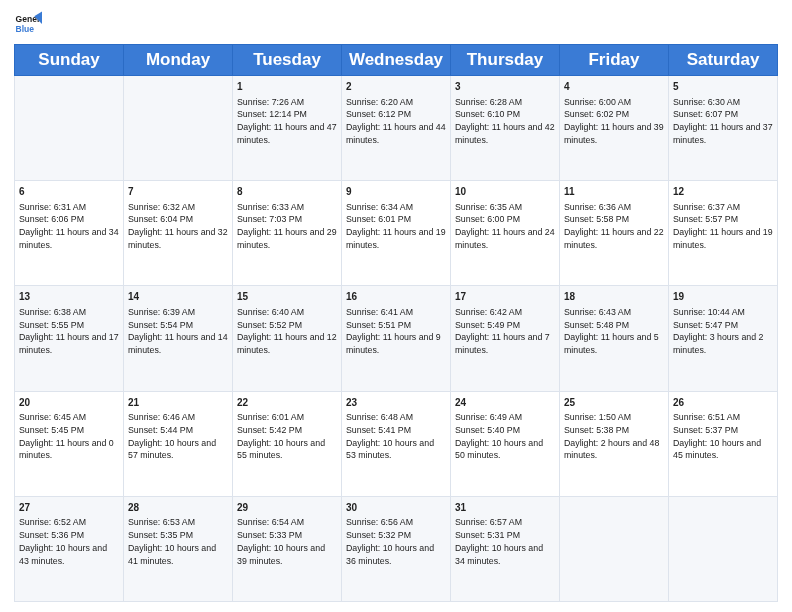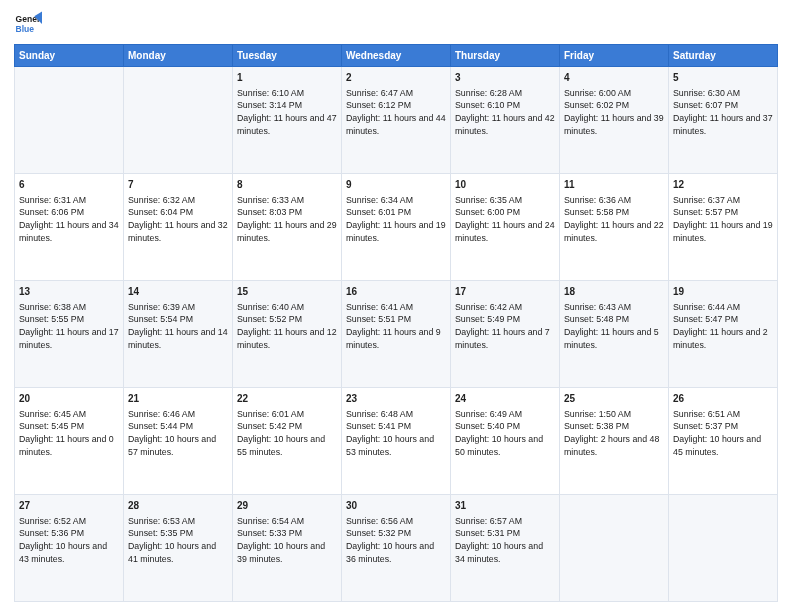--- a/index.html
+++ b/index.html
@@ -47,24 +47,24 @@
     }
     .calendar-table {
       width: 100%;
       border-collapse: collapse;
       flex: 1;
       table-layout: fixed;
     }
     .calendar-table thead tr th {
       background-color: #3a7bd5;
       color: #fff;
-      font-size: 10px;
+      font-size: 17px;
       font-weight: bold;
       padding: 5px 4px;
-      text-align: left;
+      text-align: center;
       border: 1px solid #2a6bc5;
     }
     .calendar-table tbody tr {
       background: #fff;
     }
     .calendar-table tbody tr:nth-child(odd) {
       background: #f5f7fa;
     }
     .calendar-table tbody tr td {
       vertical-align: top;
@@ -111,43 +111,43 @@
           <th>Wednesday</th>
           <th>Thursday</th>
           <th>Friday</th>
           <th>Saturday</th>
         </tr>
     </thead>
     <tbody id="calendar-body">
     <tr>
           <td class="empty"></td>
           <td class="empty"></td>
-          <td><span class="day-num">1</span><span>Sunrise: 6:10 AM</span><br><span>Sunset: 3:14 PM</span><br><span>Daylight: 11 hours and 47 minutes.</span></td>
-          <td><span class="day-num">2</span><span>Sunrise: 6:47 AM</span><br><span>Sunset: 6:12 PM</span><br><span>Daylight: 11 hours and 44 minutes.</span></td>
+          <td><span class="day-num">1</span><span>Sunrise: 7:26 AM</span><br><span>Sunset: 12:14 PM</span><br><span>Daylight: 11 hours and 47 minutes.</span></td>
+          <td><span class="day-num">2</span><span>Sunrise: 6:20 AM</span><br><span>Sunset: 6:12 PM</span><br><span>Daylight: 11 hours and 44 minutes.</span></td>
           <td><span class="day-num">3</span><span>Sunrise: 6:28 AM</span><br><span>Sunset: 6:10 PM</span><br><span>Daylight: 11 hours and 42 minutes.</span></td>
           <td><span class="day-num">4</span><span>Sunrise: 6:00 AM</span><br><span>Sunset: 6:02 PM</span><br><span>Daylight: 11 hours and 39 minutes.</span></td>
           <td><span class="day-num">5</span><span>Sunrise: 6:30 AM</span><br><span>Sunset: 6:07 PM</span><br><span>Daylight: 11 hours and 37 minutes.</span></td>
         </tr>
         <tr>
           <td><span class="day-num">6</span><span>Sunrise: 6:31 AM</span><br><span>Sunset: 6:06 PM</span><br><span>Daylight: 11 hours and 34 minutes.</span></td>
           <td><span class="day-num">7</span><span>Sunrise: 6:32 AM</span><br><span>Sunset: 6:04 PM</span><br><span>Daylight: 11 hours and 32 minutes.</span></td>
-          <td><span class="day-num">8</span><span>Sunrise: 6:33 AM</span><br><span>Sunset: 8:03 PM</span><br><span>Daylight: 11 hours and 29 minutes.</span></td>
+          <td><span class="day-num">8</span><span>Sunrise: 6:33 AM</span><br><span>Sunset: 7:03 PM</span><br><span>Daylight: 11 hours and 29 minutes.</span></td>
           <td><span class="day-num">9</span><span>Sunrise: 6:34 AM</span><br><span>Sunset: 6:01 PM</span><br><span>Daylight: 11 hours and 19 minutes.</span></td>
           <td><span class="day-num">10</span><span>Sunrise: 6:35 AM</span><br><span>Sunset: 6:00 PM</span><br><span>Daylight: 11 hours and 24 minutes.</span></td>
           <td><span class="day-num">11</span><span>Sunrise: 6:36 AM</span><br><span>Sunset: 5:58 PM</span><br><span>Daylight: 11 hours and 22 minutes.</span></td>
           <td><span class="day-num">12</span><span>Sunrise: 6:37 AM</span><br><span>Sunset: 5:57 PM</span><br><span>Daylight: 11 hours and 19 minutes.</span></td>
         </tr>
         <tr>
           <td><span class="day-num">13</span><span>Sunrise: 6:38 AM</span><br><span>Sunset: 5:55 PM</span><br><span>Daylight: 11 hours and 17 minutes.</span></td>
           <td><span class="day-num">14</span><span>Sunrise: 6:39 AM</span><br><span>Sunset: 5:54 PM</span><br><span>Daylight: 11 hours and 14 minutes.</span></td>
           <td><span class="day-num">15</span><span>Sunrise: 6:40 AM</span><br><span>Sunset: 5:52 PM</span><br><span>Daylight: 11 hours and 12 minutes.</span></td>
           <td><span class="day-num">16</span><span>Sunrise: 6:41 AM</span><br><span>Sunset: 5:51 PM</span><br><span>Daylight: 11 hours and 9 minutes.</span></td>
           <td><span class="day-num">17</span><span>Sunrise: 6:42 AM</span><br><span>Sunset: 5:49 PM</span><br><span>Daylight: 11 hours and 7 minutes.</span></td>
           <td><span class="day-num">18</span><span>Sunrise: 6:43 AM</span><br><span>Sunset: 5:48 PM</span><br><span>Daylight: 11 hours and 5 minutes.</span></td>
-          <td><span class="day-num">19</span><span>Sunrise: 6:44 AM</span><br><span>Sunset: 5:47 PM</span><br><span>Daylight: 11 hours and 2 minutes.</span></td>
+          <td><span class="day-num">19</span><span>Sunrise: 10:44 AM</span><br><span>Sunset: 5:47 PM</span><br><span>Daylight: 3 hours and 2 minutes.</span></td>
         </tr>
         <tr>
           <td><span class="day-num">20</span><span>Sunrise: 6:45 AM</span><br><span>Sunset: 5:45 PM</span><br><span>Daylight: 11 hours and 0 minutes.</span></td>
           <td><span class="day-num">21</span><span>Sunrise: 6:46 AM</span><br><span>Sunset: 5:44 PM</span><br><span>Daylight: 10 hours and 57 minutes.</span></td>
           <td><span class="day-num">22</span><span>Sunrise: 6:01 AM</span><br><span>Sunset: 5:42 PM</span><br><span>Daylight: 10 hours and 55 minutes.</span></td>
           <td><span class="day-num">23</span><span>Sunrise: 6:48 AM</span><br><span>Sunset: 5:41 PM</span><br><span>Daylight: 10 hours and 53 minutes.</span></td>
           <td><span class="day-num">24</span><span>Sunrise: 6:49 AM</span><br><span>Sunset: 5:40 PM</span><br><span>Daylight: 10 hours and 50 minutes.</span></td>
           <td><span class="day-num">25</span><span>Sunrise: 1:50 AM</span><br><span>Sunset: 5:38 PM</span><br><span>Daylight: 2 hours and 48 minutes.</span></td>
           <td><span class="day-num">26</span><span>Sunrise: 6:51 AM</span><br><span>Sunset: 5:37 PM</span><br><span>Daylight: 10 hours and 45 minutes.</span></td>
         </tr>

